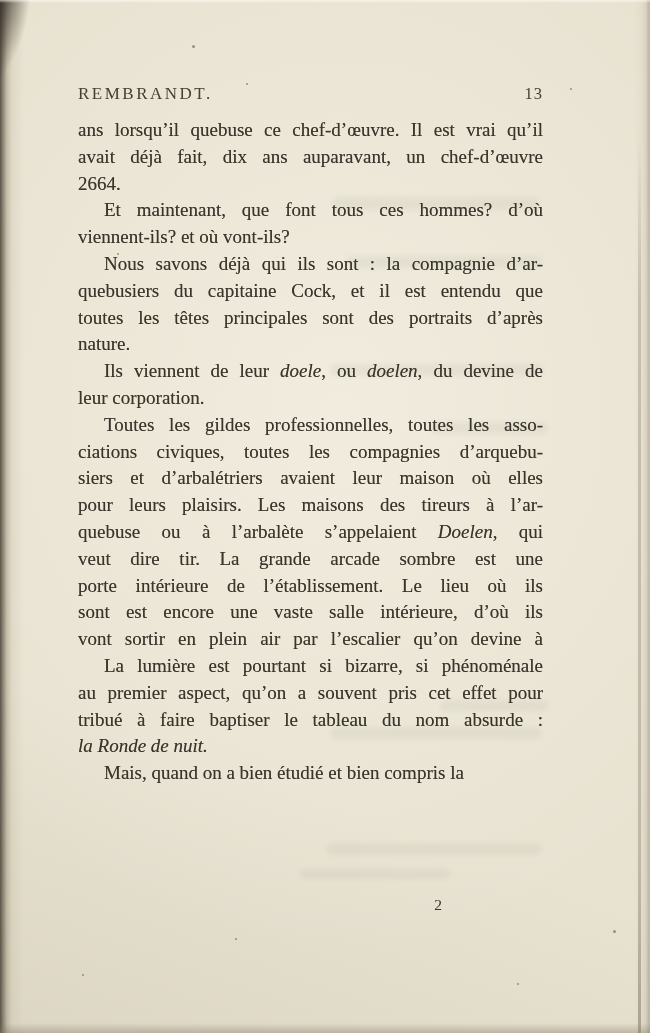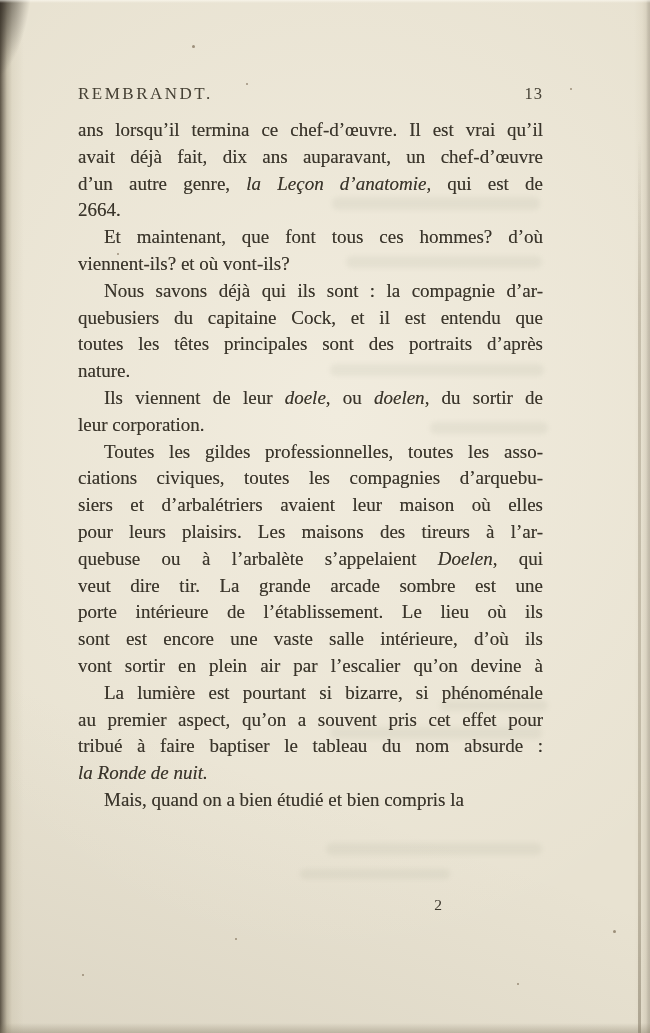--- a/index.html
+++ b/index.html
@@ -123,31 +123,30 @@
   <div class="speck" style="left:517px; top:983px; width:2px; height:2px;"></div>
   <div class="speck" style="left:235px; top:938px; width:2px; height:2px;"></div>
   <div class="speck" style="left:82px; top:974px; width:2px; height:2px;"></div>
 
   <div class="running-header">
     <span class="title">REMBRANDT.</span>
     <span class="pagenum">13</span>
   </div>
 
   <div class="body-text">
-      <div class="line"><span>ans lorsqu’il termina ce chef-d’œuvre. Il est vrai qu’il</span></div>
+      <div class="line"><span>ans lorsqu’il quebuse ce chef-d’œuvre. Il est vrai qu’il</span></div>
       <div class="line"><span>avait déjà fait, dix ans auparavant, un chef-d’œuvre</span></div>
-      <div class="line"><span>d’un autre genre, </span><i>la Leçon d’anatomie,</i><span> qui est de</span></div>
       <div class="line last"><span>2664.</span></div>
       <div class="line indent"><span>Et maintenant, que font tous ces hommes? d’où</span></div>
       <div class="line last"><span>viennent-ils? et où vont-ils?</span></div>
       <div class="line indent"><span>Nous savons déjà qui ils sont : la compagnie d’ar-</span></div>
       <div class="line"><span>quebusiers du capitaine Cock, et il est entendu que</span></div>
       <div class="line"><span>toutes les têtes principales sont des portraits d’après</span></div>
       <div class="line last"><span>nature.</span></div>
-      <div class="line indent"><span>Ils viennent de leur </span><i>doele</i><span>, ou </span><i>doelen</i><span>, du sortir de</span></div>
+      <div class="line indent"><span>Ils viennent de leur </span><i>doele</i><span>, ou </span><i>doelen</i><span>, du devine de</span></div>
       <div class="line last"><span>leur corporation.</span></div>
       <div class="line indent"><span>Toutes les gildes professionnelles, toutes les asso-</span></div>
       <div class="line"><span>ciations civiques, toutes les compagnies d’arquebu-</span></div>
       <div class="line"><span>siers et d’arbalétriers avaient leur maison où elles</span></div>
       <div class="line"><span>pour leurs plaisirs. Les maisons des tireurs à l’ar-</span></div>
       <div class="line"><span>quebuse ou à l’arbalète s’appelaient </span><i>Doelen</i><span>, qui</span></div>
       <div class="line"><span>veut dire tir. La grande arcade sombre est une</span></div>
       <div class="line"><span>porte intérieure de l’établissement. Le lieu où ils</span></div>
       <div class="line"><span>sont est encore une vaste salle intérieure, d’où ils</span></div>
       <div class="line"><span>vont sortir en plein air par l’escalier qu’on devine à</span></div>

